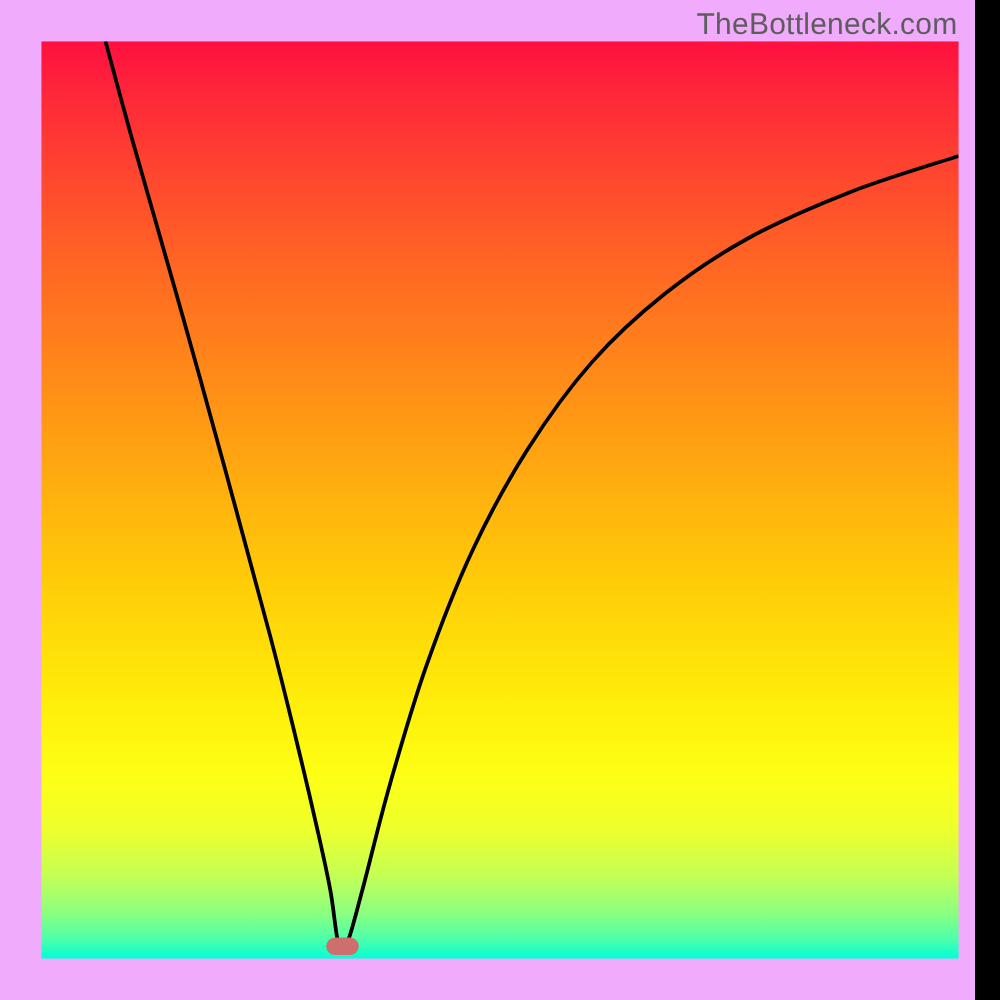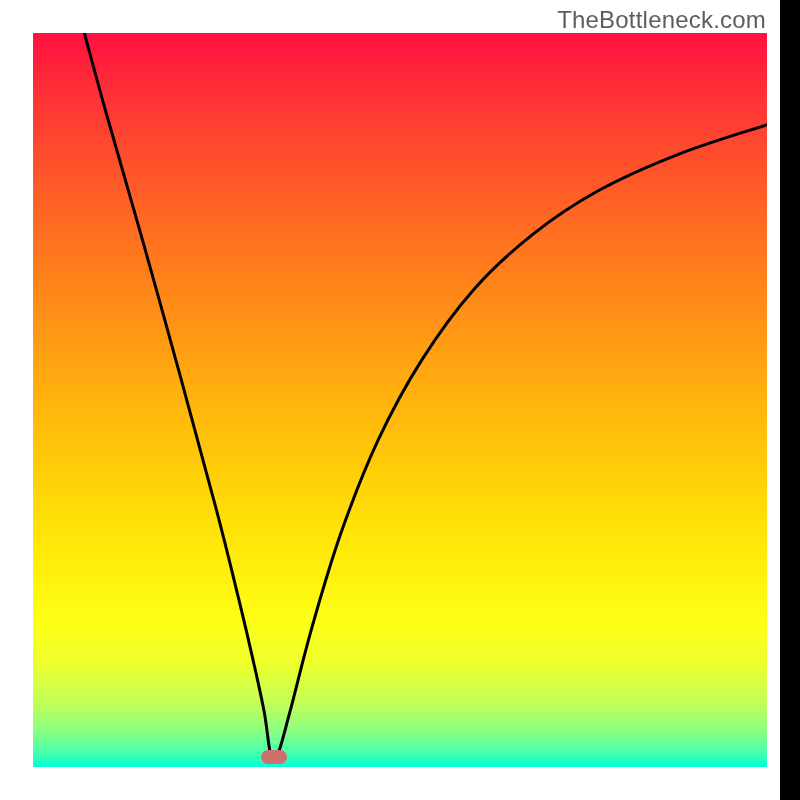--- a/index.html
+++ b/index.html
@@ -8,21 +8,21 @@
     width: 800px;
     height: 800px;
     background: #000;
     overflow: hidden;
     font-family: Arial, Helvetica, sans-serif;
   }
   .frame {
     position: relative;
     width: 780px;
     height: 800px;
-    background: #ffffff;
+    background: #f0abfc;
   }
   .watermark {
     position: absolute;
     top: 6px;
     right: 14px;
     color: #5d5d5d;
     font-size: 24px;
     font-weight: 500;
     letter-spacing: 0.2px;
     z-index: 10;

